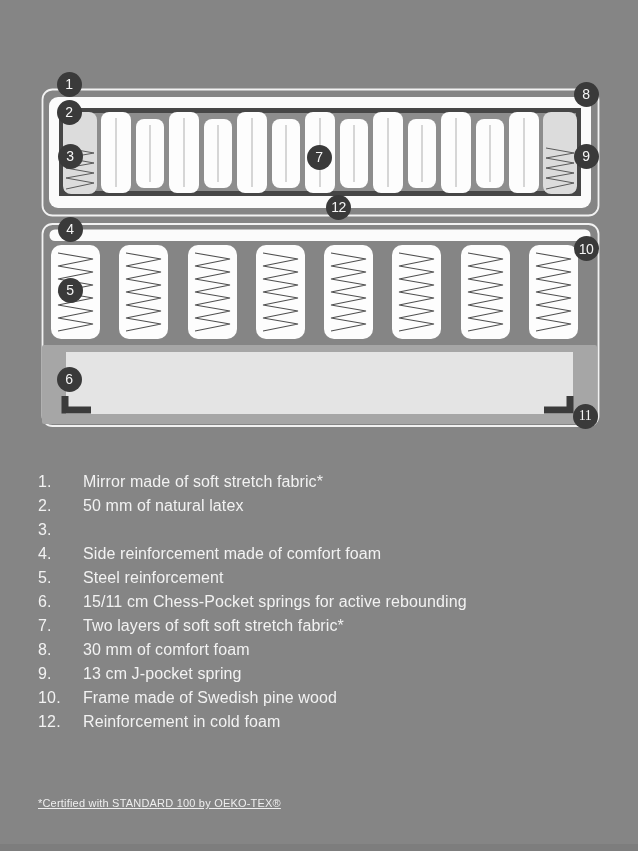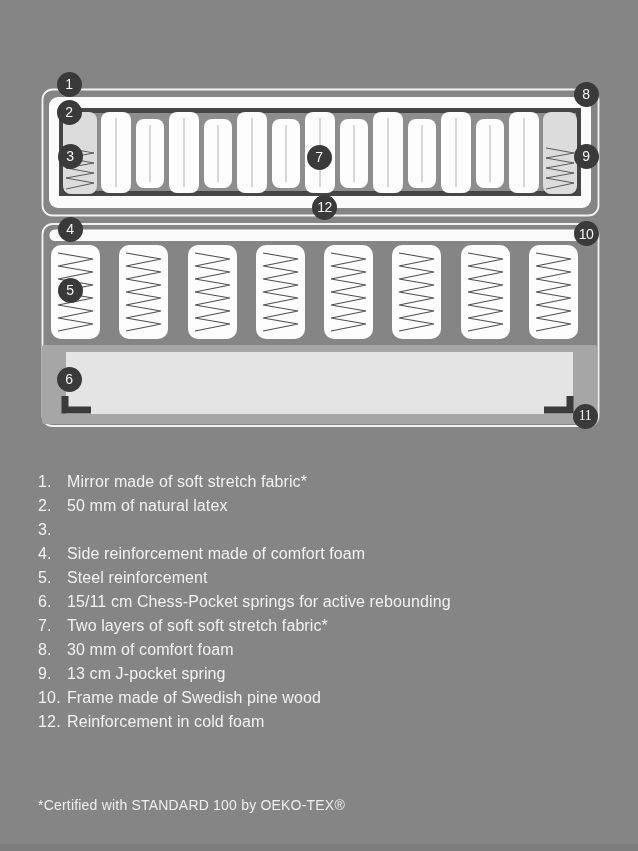--- a/index.html
+++ b/index.html
@@ -51,29 +51,31 @@
     height: 24px;
     line-height: 24px;
     white-space: nowrap;
   }
   .legend-num {
     flex: 0 0 29px;
     letter-spacing: 0.2px;
   }
   .legend-text {
     letter-spacing: 0.1px;
+    margin-left: 16px;
   }
   .footnote {
     position: absolute;
     left: 38px;
     top: 797px;
     color: #eeeeee;
-    font-size: 14px;
+    font-size: 11px;
     letter-spacing: 0.2px;
     white-space: nowrap;
+    text-decoration: underline;
   }
   .bottom-strip {
     position: absolute;
     left: 0; bottom: 0;
     width: 638px; height: 7px;
     background: #7d7d7d;
   }
 </style>
 </head>
 <body>
@@ -152,23 +154,23 @@
 
   <div class="badge" style="left:56.5px; top:71.5px;">1</div>
   <div class="badge" style="left:56.5px; top:99.5px;">2</div>
   <div class="badge" style="left:57.5px; top:143.5px;">3</div>
   <div class="badge" style="left:57.5px; top:216.5px;">4</div>
   <div class="badge" style="left:57.5px; top:277.5px;">5</div>
   <div class="badge" style="left:56.5px; top:366.5px;">6</div>
   <div class="badge" style="left:306.5px; top:144.5px;">7</div>
   <div class="badge" style="left:573.5px; top:81.5px;">8</div>
   <div class="badge" style="left:573.5px; top:143.5px;">9</div>
-  <div class="badge" style="left:573.5px; top:221px;">10</div>
+  <div class="badge" style="left:573.5px; top:236px;">10</div>
   <div class="badge" style="left:572.5px; top:403.5px;font-family:Liberation Serif, serif;">11</div>
-  <div class="badge" style="left:312px; top:194.5px;">12</div>
+  <div class="badge" style="left:326px; top:194.5px;">12</div>
 
   <ol class="legend">
     <li class="legend-row">
       <span class="legend-num">1.</span>
       <span class="legend-text">Mirror made of soft stretch fabric*</span>
     </li>
     <li class="legend-row">
       <span class="legend-num">2.</span>
       <span class="legend-text">50 mm of natural latex</span>
     </li>

